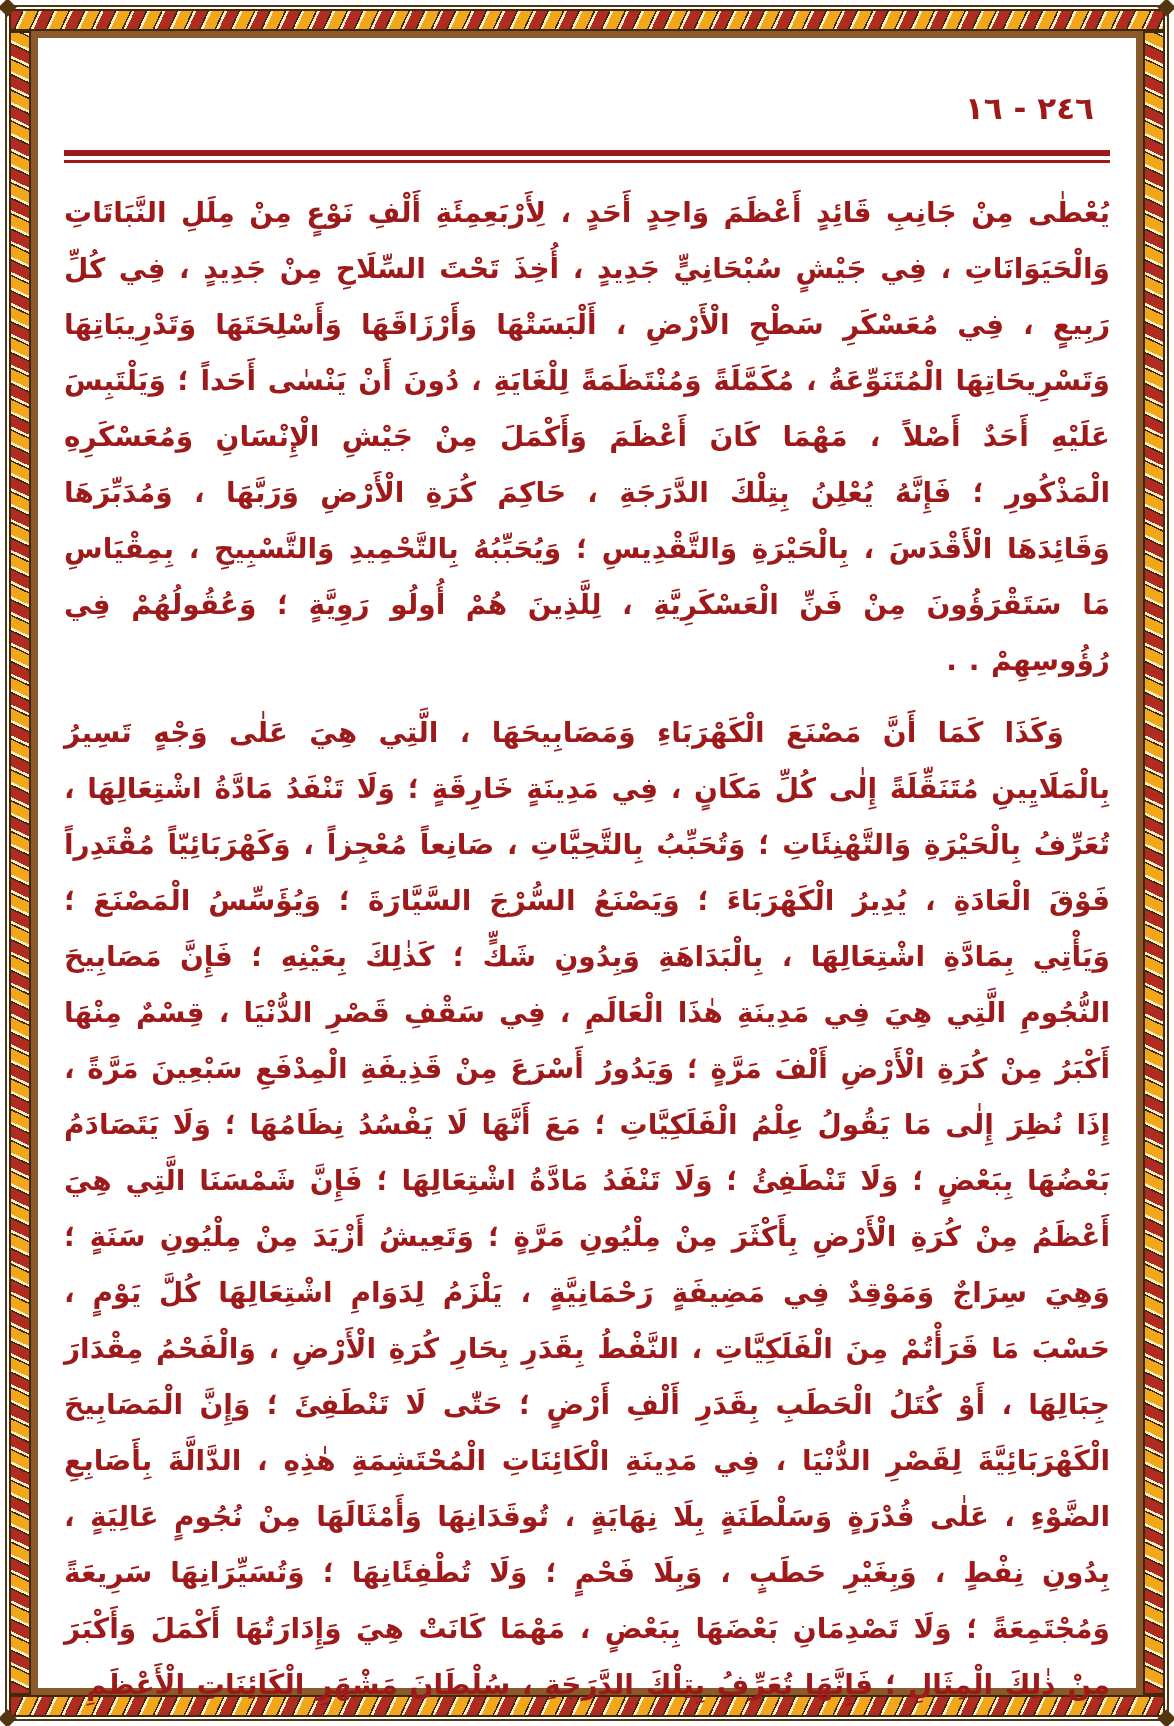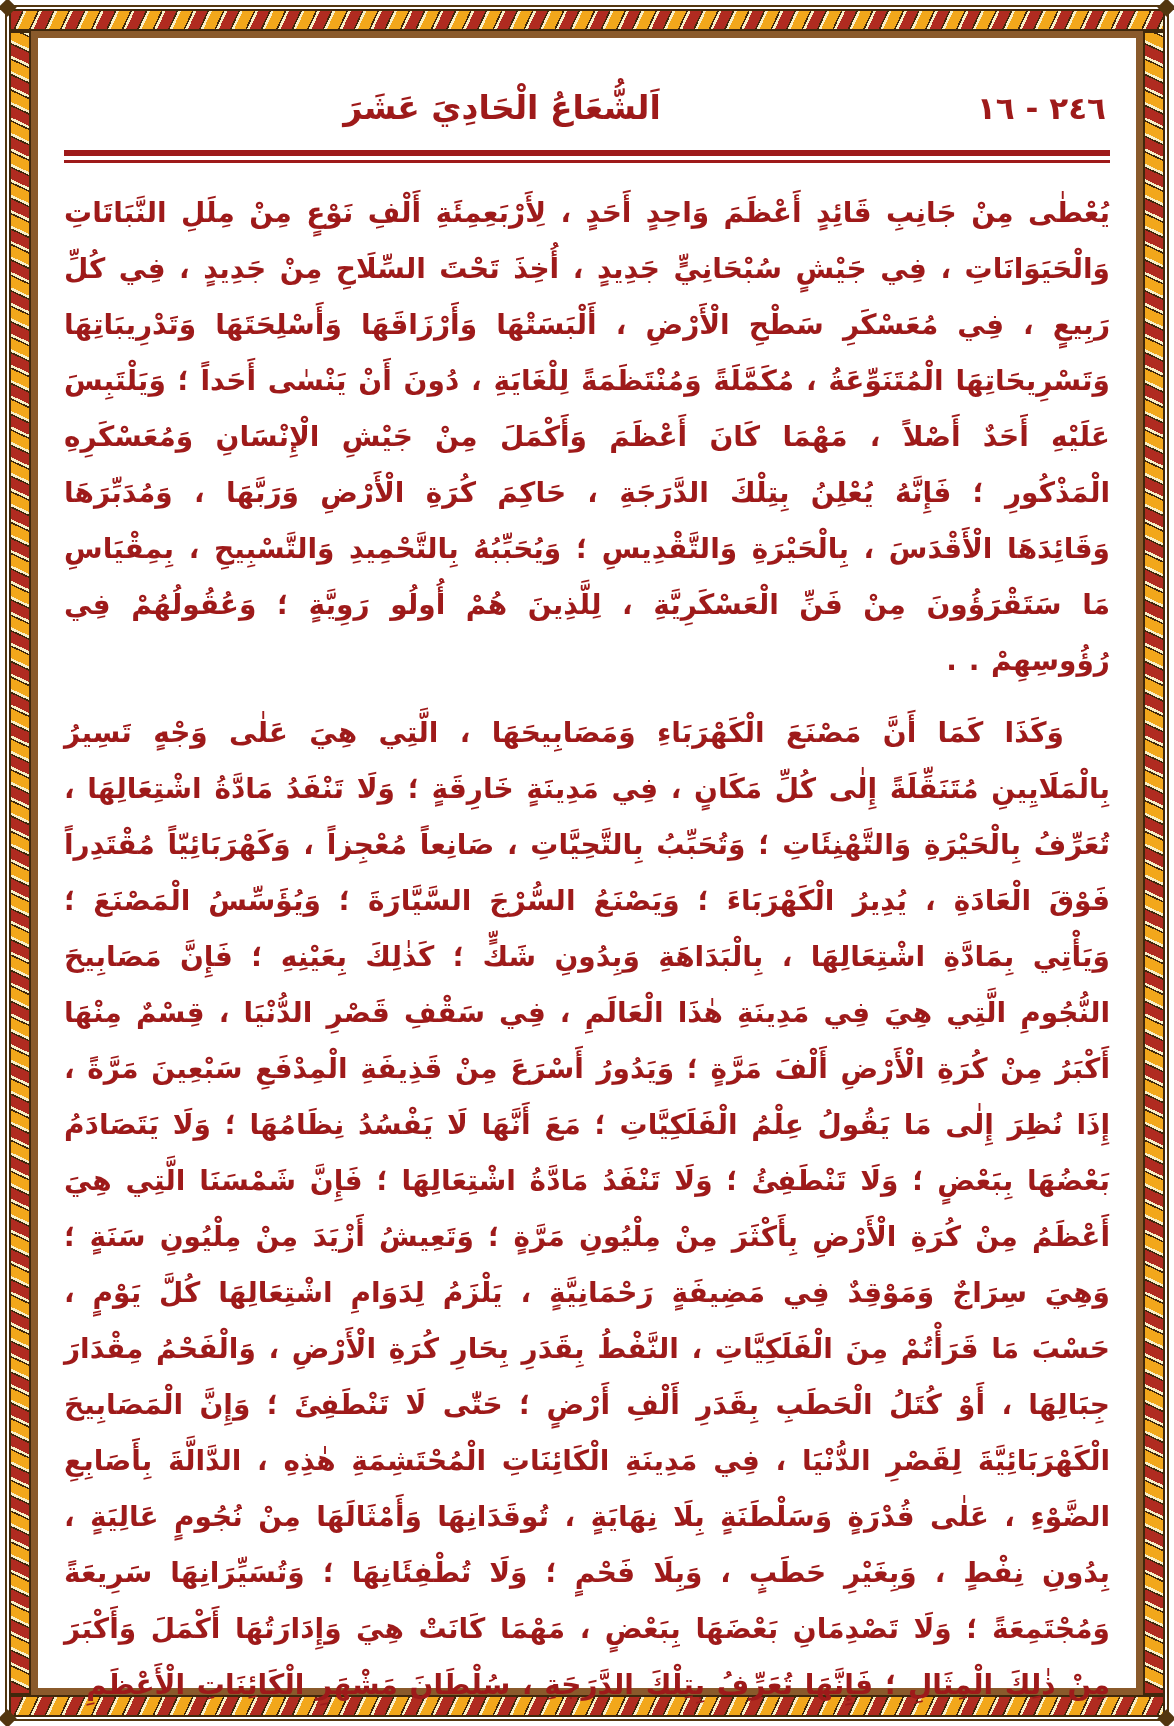--- a/index.html
+++ b/index.html
@@ -24,21 +24,21 @@
   .pattern.right{right:9px;}
   .inner-band{position:absolute;inset:31px;border:7px solid #8a5a2b;pointer-events:none;}
   .corner{position:absolute;width:13px;height:13px;background:#53360f;transform:rotate(45deg);}
   .corner.tl{top:1px;left:1px;} .corner.tr{top:1px;right:1px;}
   .corner.bl{bottom:1px;left:1px;} .corner.br{bottom:1px;right:1px;}
 
   
   .content{position:absolute;top:52px;right:64px;left:64px;bottom:48px;direction:rtl;color:var(--text,#9e1a1a);}
 
   .header{position:relative;height:52px;margin-top:36px;}
-  .page-number{position:absolute;right:4px;top:2px;font-size:31px;font-weight:bold;letter-spacing:1px;}
+  .page-number{position:absolute;right:16px;top:2px;font-size:31px;font-weight:bold;letter-spacing:1px;}
   .page-title{position:absolute;left:90px;right:260px;text-align:center;top:0;font-size:33px;font-weight:bold;}
 
   .divider{margin-top:10px;height:4px;border-top:6px solid var(--text,#9e1a1a);border-bottom:3px solid var(--text,#9e1a1a);}
 
   .para{font-size:28px;font-weight:bold;line-height:56px;text-align:justify;margin:0;word-spacing:2px;}
   .para.first{margin-top:22px;}
   .para.second{margin-top:16px;text-indent:46px;}
 </style>
 </head>
 <body>
@@ -53,21 +53,20 @@
   <div class="inner-band"></div>
   <div class="corner tl"></div>
   <div class="corner tr"></div>
   <div class="corner bl"></div>
   <div class="corner br"></div>
 
   <div class="content">
 
     <div class="header">
       <div class="page-number">٢٤٦ - ١٦</div>
-      <div class="page-title">اَلشُّعَاعُ الْحَادِيَ عَشَرَ</div>
     </div>
 
     <div class="divider"></div>
 
     <p class="para first">يُعْطٰى مِنْ جَانِبِ قَائِدٍ أَعْظَمَ وَاحِدٍ أَحَدٍ ، لِأَرْبَعِمِئَةِ أَلْفِ نَوْعٍ مِنْ مِلَلِ النَّبَاتَاتِ وَالْحَيَوَانَاتِ ، فِي جَيْشٍ سُبْحَانِيٍّ جَدِيدٍ ، أُخِذَ تَحْتَ السِّلَاحِ مِنْ جَدِيدٍ ، فِي كُلِّ رَبِيعٍ ، فِي مُعَسْكَرِ سَطْحِ الْأَرْضِ ، أَلْبَسَتْهَا وَأَرْزَاقَهَا وَأَسْلِحَتَهَا وَتَدْرِيبَاتِهَا وَتَسْرِيحَاتِهَا الْمُتَنَوِّعَةُ ، مُكَمَّلَةً وَمُنْتَظَمَةً لِلْغَايَةِ ، دُونَ أَنْ يَنْسٰى أَحَداً ؛ وَيَلْتَبِسَ عَلَيْهِ أَحَدٌ أَصْلاً ، مَهْمَا كَانَ أَعْظَمَ وَأَكْمَلَ مِنْ جَيْشِ الْإِنْسَانِ وَمُعَسْكَرِهِ الْمَذْكُورِ ؛ فَإِنَّهُ يُعْلِنُ بِتِلْكَ الدَّرَجَةِ ، حَاكِمَ كُرَةِ الْأَرْضِ وَرَبَّهَا ، وَمُدَبِّرَهَا وَقَائِدَهَا الْأَقْدَسَ ، بِالْحَيْرَةِ وَالتَّقْدِيسِ ؛ وَيُحَبِّبُهُ بِالتَّحْمِيدِ وَالتَّسْبِيحِ ، بِمِقْيَاسِ مَا سَتَقْرَؤُونَ مِنْ فَنِّ الْعَسْكَرِيَّةِ ، لِلَّذِينَ هُمْ أُولُو رَوِيَّةٍ ؛ وَعُقُولُهُمْ فِي رُؤُوسِهِمْ . .</p>
 
     <p class="para second">وَكَذَا كَمَا أَنَّ مَصْنَعَ الْكَهْرَبَاءِ وَمَصَابِيحَهَا ، الَّتِي هِيَ عَلٰى وَجْهٍ تَسِيرُ بِالْمَلَايِينِ مُتَنَقِّلَةً إِلٰى كُلِّ مَكَانٍ ، فِي مَدِينَةٍ خَارِقَةٍ ؛ وَلَا تَنْفَدُ مَادَّةُ اشْتِعَالِهَا ، تُعَرِّفُ بِالْحَيْرَةِ وَالتَّهْنِئَاتِ ؛ وَتُحَبِّبُ بِالتَّحِيَّاتِ ، صَانِعاً مُعْجِزاً ، وَكَهْرَبَائِيّاً مُقْتَدِراً فَوْقَ الْعَادَةِ ، يُدِيرُ الْكَهْرَبَاءَ ؛ وَيَصْنَعُ السُّرْجَ السَّيَّارَةَ ؛ وَيُؤَسِّسُ الْمَصْنَعَ ؛ وَيَأْتِي بِمَادَّةِ اشْتِعَالِهَا ، بِالْبَدَاهَةِ وَبِدُونِ شَكٍّ ؛ كَذٰلِكَ بِعَيْنِهِ ؛ فَإِنَّ مَصَابِيحَ النُّجُومِ الَّتِي هِيَ فِي مَدِينَةِ هٰذَا الْعَالَمِ ، فِي سَقْفِ قَصْرِ الدُّنْيَا ، قِسْمٌ مِنْهَا أَكْبَرُ مِنْ كُرَةِ الْأَرْضِ أَلْفَ مَرَّةٍ ؛ وَيَدُورُ أَسْرَعَ مِنْ قَذِيفَةِ الْمِدْفَعِ سَبْعِينَ مَرَّةً ، إِذَا نُظِرَ إِلٰى مَا يَقُولُ عِلْمُ الْفَلَكِيَّاتِ ؛ مَعَ أَنَّهَا لَا يَفْسُدُ نِظَامُهَا ؛ وَلَا يَتَصَادَمُ بَعْضُهَا بِبَعْضٍ ؛ وَلَا تَنْطَفِئُ ؛ وَلَا تَنْفَدُ مَادَّةُ اشْتِعَالِهَا ؛ فَإِنَّ شَمْسَنَا الَّتِي هِيَ أَعْظَمُ مِنْ كُرَةِ الْأَرْضِ بِأَكْثَرَ مِنْ مِلْيُونِ مَرَّةٍ ؛ وَتَعِيشُ أَزْيَدَ مِنْ مِلْيُونِ سَنَةٍ ؛ وَهِيَ سِرَاجٌ وَمَوْقِدٌ فِي مَضِيفَةٍ رَحْمَانِيَّةٍ ، يَلْزَمُ لِدَوَامِ اشْتِعَالِهَا كُلَّ يَوْمٍ ، حَسْبَ مَا قَرَأْتُمْ مِنَ الْفَلَكِيَّاتِ ، النَّفْطُ بِقَدَرِ بِحَارِ كُرَةِ الْأَرْضِ ، وَالْفَحْمُ مِقْدَارَ جِبَالِهَا ، أَوْ كُتَلُ الْحَطَبِ بِقَدَرِ أَلْفِ أَرْضٍ ؛ حَتّٰى لَا تَنْطَفِئَ ؛ وَإِنَّ الْمَصَابِيحَ الْكَهْرَبَائِيَّةَ لِقَصْرِ الدُّنْيَا ، فِي مَدِينَةِ الْكَائِنَاتِ الْمُحْتَشِمَةِ هٰذِهِ ، الدَّالَّةَ بِأَصَابِعِ الضَّوْءِ ، عَلٰى قُدْرَةٍ وَسَلْطَنَةٍ بِلَا نِهَايَةٍ ، تُوقَدَانِهَا وَأَمْثَالَهَا مِنْ نُجُومٍ عَالِيَةٍ ، بِدُونِ نِفْطٍ ، وَبِغَيْرِ حَطَبٍ ، وَبِلَا فَحْمٍ ؛ وَلَا تُطْفِئَانِهَا ؛ وَتُسَيِّرَانِهَا سَرِيعَةً وَمُجْتَمِعَةً ؛ وَلَا تَصْدِمَانِ بَعْضَهَا بِبَعْضٍ ، مَهْمَا كَانَتْ هِيَ وَإِدَارَتُهَا أَكْمَلَ وَأَكْبَرَ مِنْ ذٰلِكَ الْمِثَالِ ؛ فَإِنَّهَا تُعَرِّفُ بِتِلْكَ الدَّرَجَةِ ، سُلْطَانَ مَشْهَرِ الْكَائِنَاتِ الْأَعْظَمِ</p>
 
   </div>
 </div>

